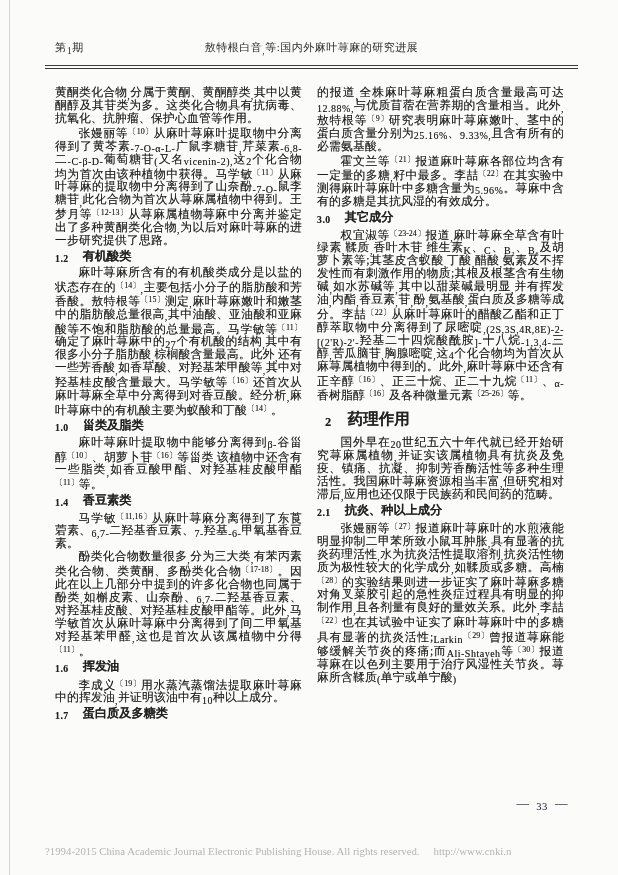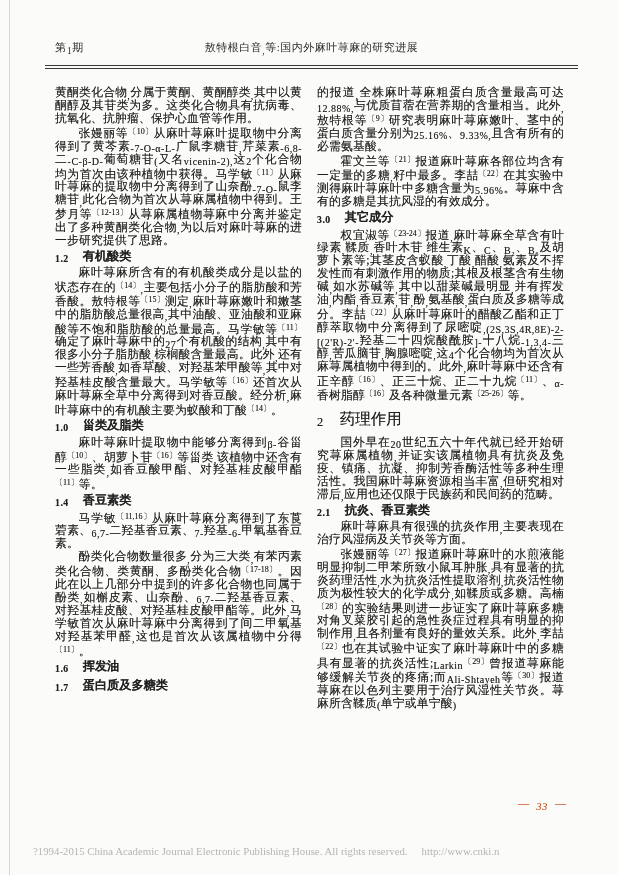--- a/index.html
+++ b/index.html
@@ -15,30 +15,30 @@
   .header-rule{position:absolute;top:65px;left:45px;width:533px;height:2px;
     border-top:1px solid #3a3a3a;border-bottom:1px solid #3a3a3a;}
   .columns{position:absolute;top:86px;left:55px;width:509px;display:flex;gap:15px;}
   .col{width:247px;}
   .para{margin:0;font-size:11.8px;line-height:13px;text-align:justify;
     letter-spacing:.2px;text-shadow:0 0 .4px rgba(20,20,20,.5);}
   .para.ind{text-indent:2em;}
   .sec-h3{font-weight:bold;font-size:12.2px;line-height:16.3px;margin:1px 0 1px;
     text-shadow:0 0 .4px rgba(20,20,20,.55);}
   .sec-h3 .hnum{margin-right:14px;}
-  .sec-h2{font-weight:normal;font-size:15.5px;line-height:18px;margin:8px 0 7px;
+  .sec-h2{font-weight:bold;font-size:15.5px;line-height:18px;margin:8px 8px 7px;
     text-shadow:0 0 .4px rgba(20,20,20,.55);}
   .sec-h2 .hnum{margin-right:16px;}
   .ref{font-size:8px;vertical-align:2.5px;letter-spacing:0;}
   .lat{font-size:.85em;position:relative;top:2.5px;letter-spacing:.5px;
     font-family:"Liberation Serif","DejaVu Serif",serif;}
   .sec-h2 .lat,.sec-h3 .lat{font-size:.8em;top:2px;}
   .page-number{position:absolute;top:796px;left:482px;width:120px;text-align:center;
-    font-size:12.5px;color:#c2410c;word-spacing:4px;font-style:italic;}
-  .footer{position:absolute;top:845px;left:33px;width:573px;white-space:nowrap;
+    font-size:12.5px;color:#0f172a;word-spacing:4px;}
+  .footer{position:absolute;top:845px;left:45px;width:573px;white-space:nowrap;
     font-size:10.8px;color:#b3b6b3;}
   .footer .furl{margin-left:14px;}
   .watermark{position:absolute;top:888px;left:398px;width:218px;text-align:right;z-index:3;}
   .wm1{font-size:12.5px;color:#c7ccc8;letter-spacing:1.5px;line-height:13px;}
   .wm2{font-size:13.5px;color:#000000;letter-spacing:1px;line-height:14px;}
 </style>
 </head>
 <body>
 
 <div class="scan-edge"></div>
@@ -55,31 +55,31 @@
       <p class="para">黄酮类化合物<span class="lat">,</span>分属于黄酮、黄酮醇类<span class="lat">,</span>其中以黄酮醇及其苷类为多。这类化合物具有抗病毒、抗氧化、抗肿瘤、保护心血管等作用。</p>
       <p class="para ind">张嫚丽等<span class="ref">〔10〕</span>从麻叶荨麻叶提取物中分离得到了黄芩素<span class="lat">-7-O-α-L-</span>广鼠李糖苷<span class="lat">,</span>芹菜素<span class="lat">-6,8-</span>二<span class="lat">-C-β-D-</span>葡萄糖苷<span class="lat">(</span>又名<span class="lat">vicenin-2),</span>这<span class="lat">2</span>个化合物均为首次由该种植物中获得。马学敏<span class="ref">〔11〕</span>从麻叶荨麻的提取物中分离得到了山奈酚<span class="lat">-7-O-</span>鼠李糖苷<span class="lat">,</span>此化合物为首次从荨麻属植物中得到。王梦月等<span class="ref">〔12-13〕</span>从荨麻属植物荨麻中分离并鉴定出了多种黄酮类化合物<span class="lat">,</span>为以后对麻叶荨麻的进一步研究提供了思路。</p>
       <div class="sec-h3"><span class="hnum"><span class="lat">1.2</span></span><span class="htitle">有机酸类</span></div>
       <p class="para ind">麻叶荨麻所含有的有机酸类成分是以盐的状态存在的<span class="ref">〔14〕</span><span class="lat">,</span>主要包括小分子的脂肪酸和芳香酸。敖特根等<span class="ref">〔15〕</span>测定<span class="lat">,</span>麻叶荨麻嫩叶和嫩茎中的脂肪酸总量很高<span class="lat">,</span>其中油酸、亚油酸和亚麻酸等不饱和脂肪酸的总量最高。马学敏等<span class="ref">〔11〕</span>确定了麻叶荨麻中的<span class="lat">27</span>个有机酸的结构<span class="lat">,</span>其中有很多小分子脂肪酸<span class="lat">,</span>棕榈酸含量最高。此外<span class="lat">,</span>还有一些芳香酸<span class="lat">,</span>如香草酸、对羟基苯甲酸等<span class="lat">,</span>其中对羟基桂皮酸含量最大。马学敏等<span class="ref">〔16〕</span>还首次从麻叶荨麻全草中分离得到对香豆酸。经分析<span class="lat">,</span>麻叶荨麻中的有机酸主要为蚁酸和丁酸<span class="ref">〔14〕</span>。</p>
       <div class="sec-h3"><span class="hnum"><span class="lat">1.0</span></span><span class="htitle">甾类及脂类</span></div>
       <p class="para ind">麻叶荨麻叶提取物中能够分离得到<span class="lat">β-</span>谷甾醇<span class="ref">〔10〕</span>、胡萝卜苷<span class="ref">〔16〕</span>等甾类<span class="lat">,</span>该植物中还含有一些脂类<span class="lat">,</span>如香豆酸甲酯、对羟基桂皮酸甲酯<span class="ref">〔11〕</span>等。</p>
       <div class="sec-h3"><span class="hnum"><span class="lat">1.4</span></span><span class="htitle">香豆素类</span></div>
       <p class="para ind">马学敏<span class="ref">〔11,16〕</span>从麻叶荨麻分离得到了东莨菪素、<span class="lat">6,7-</span>二羟基香豆素、<span class="lat">7-</span>羟基<span class="lat">-6-</span>甲氧基香豆素。</p>
       <p class="para ind">酚类化合物数量很多<span class="lat">,</span>分为三大类<span class="lat">,</span>有苯丙素类化合物、类黄酮、多酚类化合物<span class="ref">〔17-18〕</span>。因此在以上几部分中提到的许多化合物也同属于酚类<span class="lat">,</span>如槲皮素、山奈酚、<span class="lat">6,7-</span>二羟基香豆素、对羟基桂皮酸、对羟基桂皮酸甲酯等。此外<span class="lat">,</span>马学敏首次从麻叶荨麻中分离得到了间二甲氧基对羟基苯甲醛<span class="lat">,</span>这也是首次从该属植物中分得<span class="ref">〔11〕</span>。</p>
       <div class="sec-h3"><span class="hnum"><span class="lat">1.6</span></span><span class="htitle">挥发油</span></div>
+      <p class="para ind">李成义<span class="ref">〔19〕</span>用水蒸汽蒸馏法提取麻叶荨麻中的挥发油<span class="lat">,</span>并证明该油中有<span class="lat">10</span>种以上成分。</p>
       <div class="sec-h3"><span class="hnum"><span class="lat">1.7</span></span><span class="htitle">蛋白质及多糖类</span></div>
     </div>
   <div class="col">
       <p class="para">的报道<span class="lat">,</span>全株麻叶荨麻粗蛋白质含量最高可达<span class="lat">12.88%,</span>与优质苜蓿在营养期的含量相当。此外<span class="lat">,</span>敖特根等<span class="ref">〔9〕</span>研究表明麻叶荨麻嫩叶、茎中的蛋白质含量分别为<span class="lat">25.16%</span>、<span class="lat">9.33%,</span>且含有所有的必需氨基酸。</p>
       <p class="para ind">霍文兰等<span class="ref">〔21〕</span>报道麻叶荨麻各部位均含有一定量的多糖<span class="lat">,</span>籽中最多。李喆<span class="ref">〔22〕</span>在其实验中测得麻叶荨麻叶中多糖含量为<span class="lat">5.96%</span>。荨麻中含有的多糖是其抗风湿的有效成分。</p>
       <div class="sec-h3"><span class="hnum"><span class="lat">3.0</span></span><span class="htitle">其它成分</span></div>
       <p class="para ind">权宜淑等<span class="ref">〔23-24〕</span>报道<span class="lat">,</span>麻叶荨麻全草含有叶绿素<span class="lat">,</span>鞣质<span class="lat">,</span>香叶木苷<span class="lat">,</span>维生素<span class="lat">K</span>、<span class="lat">C</span>、<span class="lat">B₂</span>、<span class="lat">B₆</span>及胡萝卜素等;其茎皮含蚁酸<span class="lat">,</span>丁酸<span class="lat">,</span>醋酸<span class="lat">,</span>氨素及不挥发性而有刺激作用的物质;其根及根茎含有生物碱<span class="lat">,</span>如水苏碱等<span class="lat">,</span>其中以甜菜碱最明显<span class="lat">,</span>并有挥发油<span class="lat">,</span>内酯<span class="lat">,</span>香豆素<span class="lat">,</span>苷<span class="lat">,</span>酚<span class="lat">,</span>氨基酸<span class="lat">,</span>蛋白质及多糖等成分。李喆<span class="ref">〔22〕</span>从麻叶荨麻叶的醋酸乙酯和正丁醇萃取物中分离得到了尿嘧啶<span class="lat">,(2S,3S,4R,8E)-2-[(2'R)-2'-</span>羟基二十四烷酸酰胺<span class="lat">]-</span>十八烷<span class="lat">-1,3,4-</span>三醇<span class="lat">,</span>苦瓜脑苷<span class="lat">,</span>胸腺嘧啶<span class="lat">,</span>这<span class="lat">4</span>个化合物均为首次从麻荨属植物中得到的。此外<span class="lat">,</span>麻叶荨麻中还含有正辛醇<span class="ref">〔16〕</span>、正三十烷、正二十九烷<span class="ref">〔11〕</span>、<span class="lat">α-</span>香树脂醇<span class="ref">〔16〕</span>及各种微量元素<span class="ref">〔25-26〕</span>等。</p>
       <div class="sec-h2"><span class="hnum"><span class="lat">2</span></span><span class="htitle">药理作用</span></div>
       <p class="para ind">国外早在<span class="lat">20</span>世纪五六十年代就已经开始研究荨麻属植物<span class="lat">,</span>并证实该属植物具有抗炎及免疫、镇痛、抗凝、抑制芳香酶活性等多种生理活性。我国麻叶荨麻资源相当丰富<span class="lat">,</span>但研究相对滞后<span class="lat">,</span>应用也还仅限于民族药和民间药的范畴。</p>
-      <div class="sec-h3"><span class="hnum"><span class="lat">2.1</span></span><span class="htitle">抗炎、香豆素类</span></div>
-      <p class="para ind">麻叶荨麻具有很强的抗炎作用<span class="lat">,</span>主要表现在治疗风湿病及关节炎等方面。</p>
+      <div class="sec-h3"><span class="hnum"><span class="lat">2.1</span></span><span class="htitle">抗炎、种以上成分</span></div>
       <p class="para ind">张嫚丽等<span class="ref">〔27〕</span>报道麻叶荨麻叶的水煎液能明显抑制二甲苯所致小鼠耳肿胀<span class="lat">,</span>具有显著的抗炎药理活性<span class="lat">,</span>水为抗炎活性提取溶剂<span class="lat">,</span>抗炎活性物质为极性较大的化学成分<span class="lat">,</span>如鞣质或多糖。高楠<span class="ref">〔28〕</span>的实验结果则进一步证实了麻叶荨麻多糖对角叉菜胶引起的急性炎症过程具有明显的抑制作用<span class="lat">,</span>且各剂量有良好的量效关系。此外<span class="lat">,</span>李喆<span class="ref">〔22〕</span>也在其试验中证实了麻叶荨麻叶中的多糖具有显著的抗炎活性;<span class="lat">Larkin</span><span class="ref">〔29〕</span>曾报道荨麻能够缓解关节炎的疼痛;而<span class="lat">Ali-Shtayeh</span>等<span class="ref">〔30〕</span>报道荨麻在以色列主要用于治疗风湿性关节炎。荨麻所含鞣质<span class="lat">(</span>单宁或单宁酸<span class="lat">)</span></p>
     </div>
 </div>
 
 <div class="page-number">— <span class="lat">33</span> —</div>
 
 <div class="footer">
   <span>?1994-2015 China Academic Journal Electronic Publishing House. All rights reserved.</span><span class="furl">http://www.cnki.n</span>
 </div>
 

